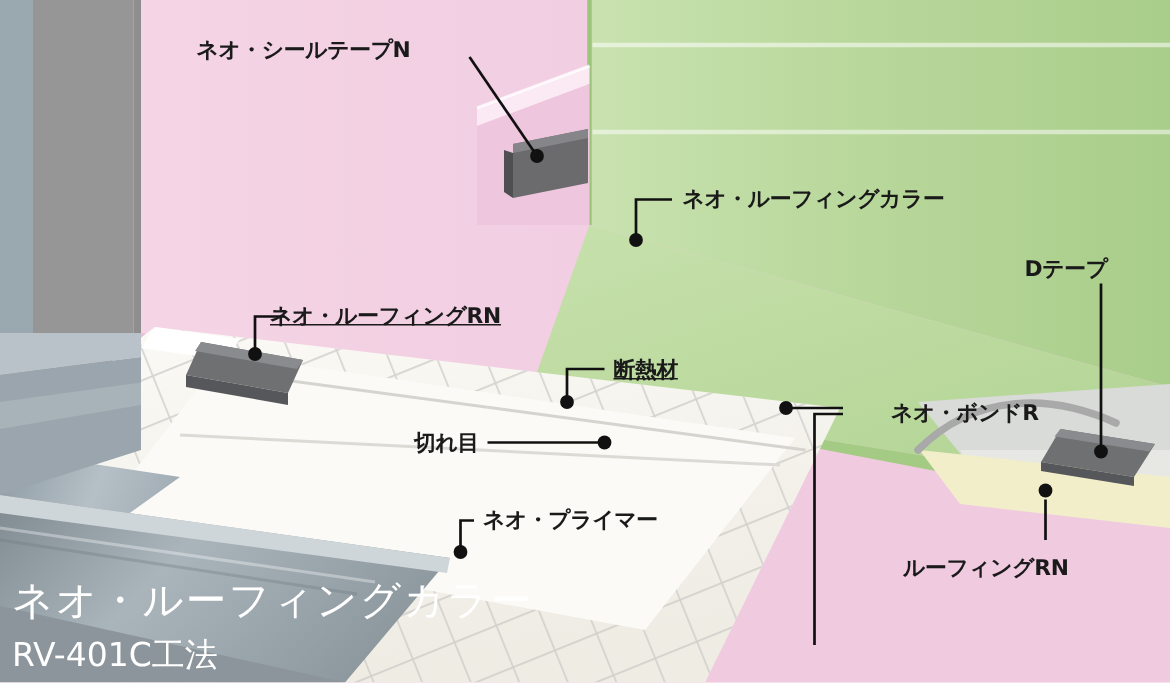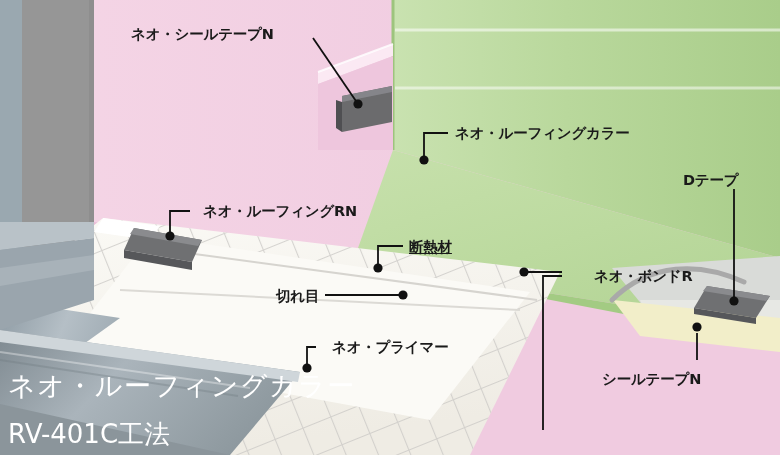--- a/index.html
+++ b/index.html
@@ -33,25 +33,25 @@
   }
   #title-main{
     font-family:"DejaVu Sans","Liberation Sans",sans-serif;
     font-size:27px;
     font-weight:400;
     letter-spacing:1.5px;
     display:block;
   }
   #title-sub{
     font-family:"DejaVu Sans","Liberation Sans",sans-serif;
-    font-size:26px;
+    font-size:22px;
     font-weight:400;
     letter-spacing:0px;
     display:block;
-    margin-top:21px;
+    margin-top:10px;
   }
 </style>
 </head>
 <body>
 
 <div id="stage">
 
   <svg id="scene" viewBox="0 0 780 455" xmlns="http://www.w3.org/2000/svg">
     <defs>
       <linearGradient id="gSlabTop" x1="0" y1="0" x2="1" y2="0.35">
@@ -186,26 +186,26 @@
         <circle cx="403" cy="295" r="4.6"></circle>
         <circle cx="307" cy="368" r="4.6"></circle>
         <circle cx="697" cy="327" r="4.6"></circle>
       </g>
   </svg>
 
   <div id="callout-labels">
       <div class="label" style="left: 131px; top: 27px;">ネオ・シールテープN</div>
       <div class="label" style="left: 455px; top: 126px;">ネオ・ルーフィングカラー</div>
       <div class="label" style="left: 683px; top: 173px; text-align: center;">Dテープ</div>
-      <div class="label" style="left: 203px; top: 204px;">ネオ・ルーフィングRN</div>
+      <div class="label" style="left: 180px; top: 204px; text-decoration: underline;">ネオ・ルーフィングRN</div>
       <div class="label" style="left: 409px; top: 240px; text-decoration: underline;">断熱材</div>
       <div class="label" style="left: 568px; top: 269px; margin-left: 26px;">ネオ・ボンドR</div>
       <div class="label" style="left: 276px; top: 289px; font-family: Liberation Serif, serif;">切れ目</div>
-      <div class="label" style="left: 332px; top: 340px; text-align: right;">ネオ・プライマー</div>
-      <div class="label" style="left: 602px; top: 372px;">シールテープN</div>
+      <div class="label" style="left: 322px; top: 340px; text-align: right;">ネオ・プライマー</div>
+      <div class="label" style="left: 602px; top: 372px;">ルーフィングRN</div>
     </div>
 
   <div id="title-block">
     <span id="title-main">ネオ・ルーフィングカラー</span>
     <span id="title-sub">RV-401C工法</span>
   </div>
 
 </div>
 
 </body></html>

